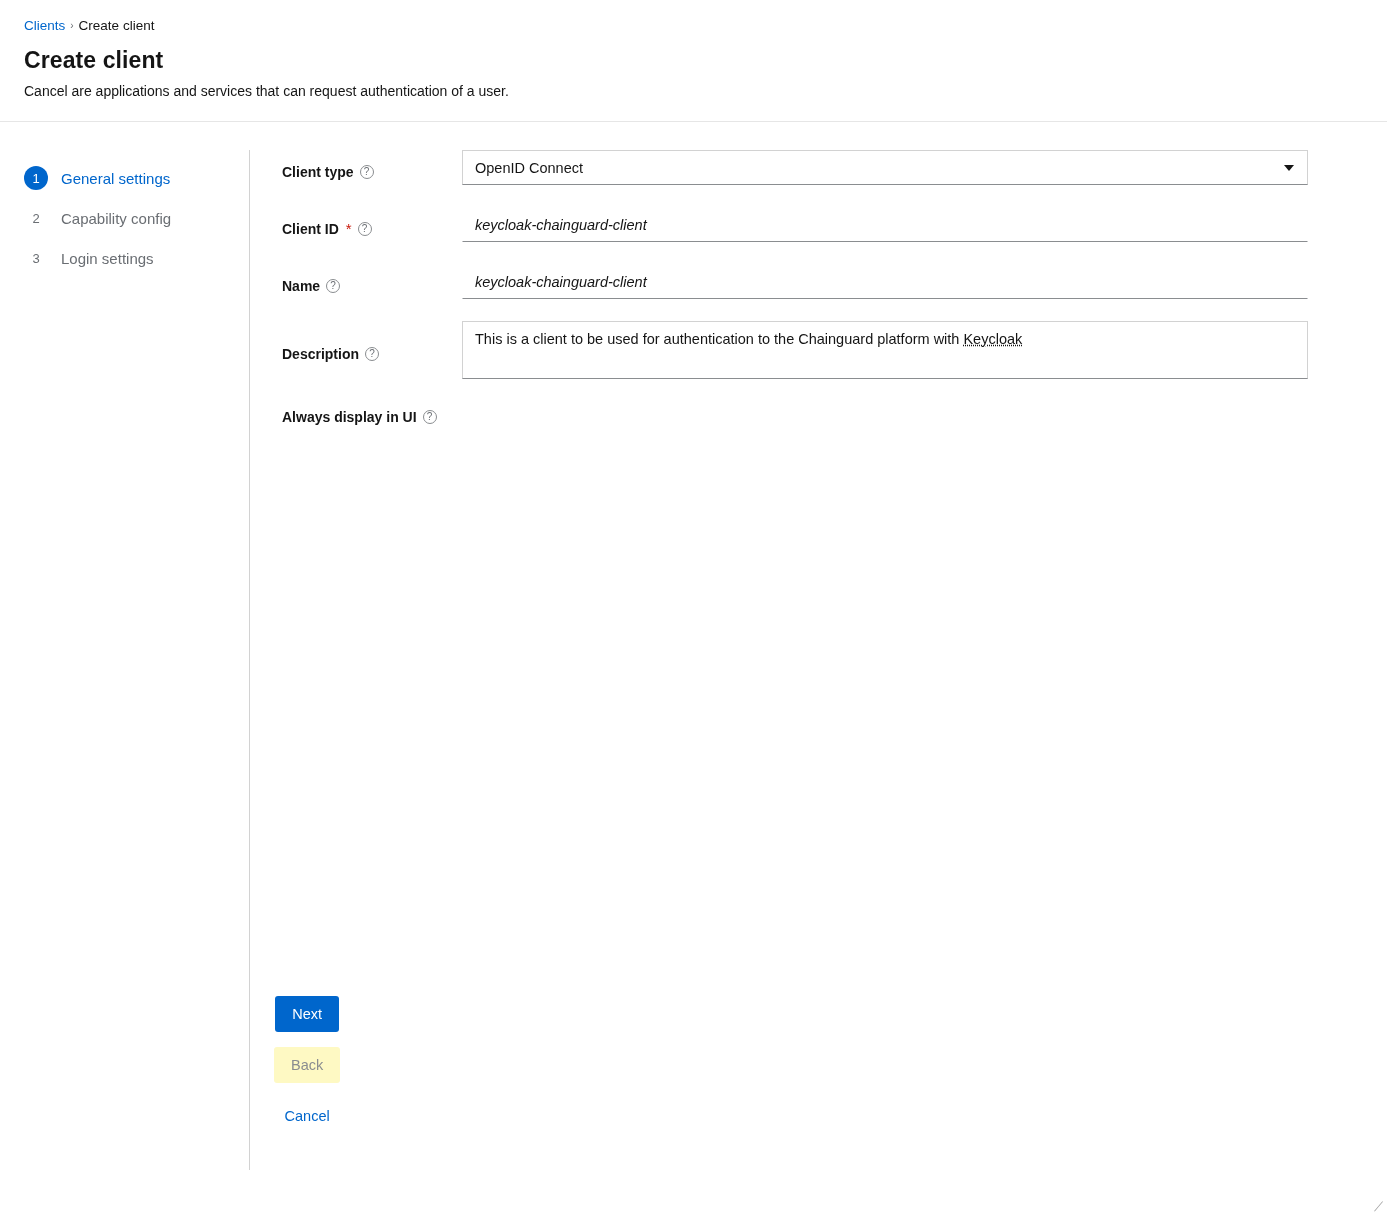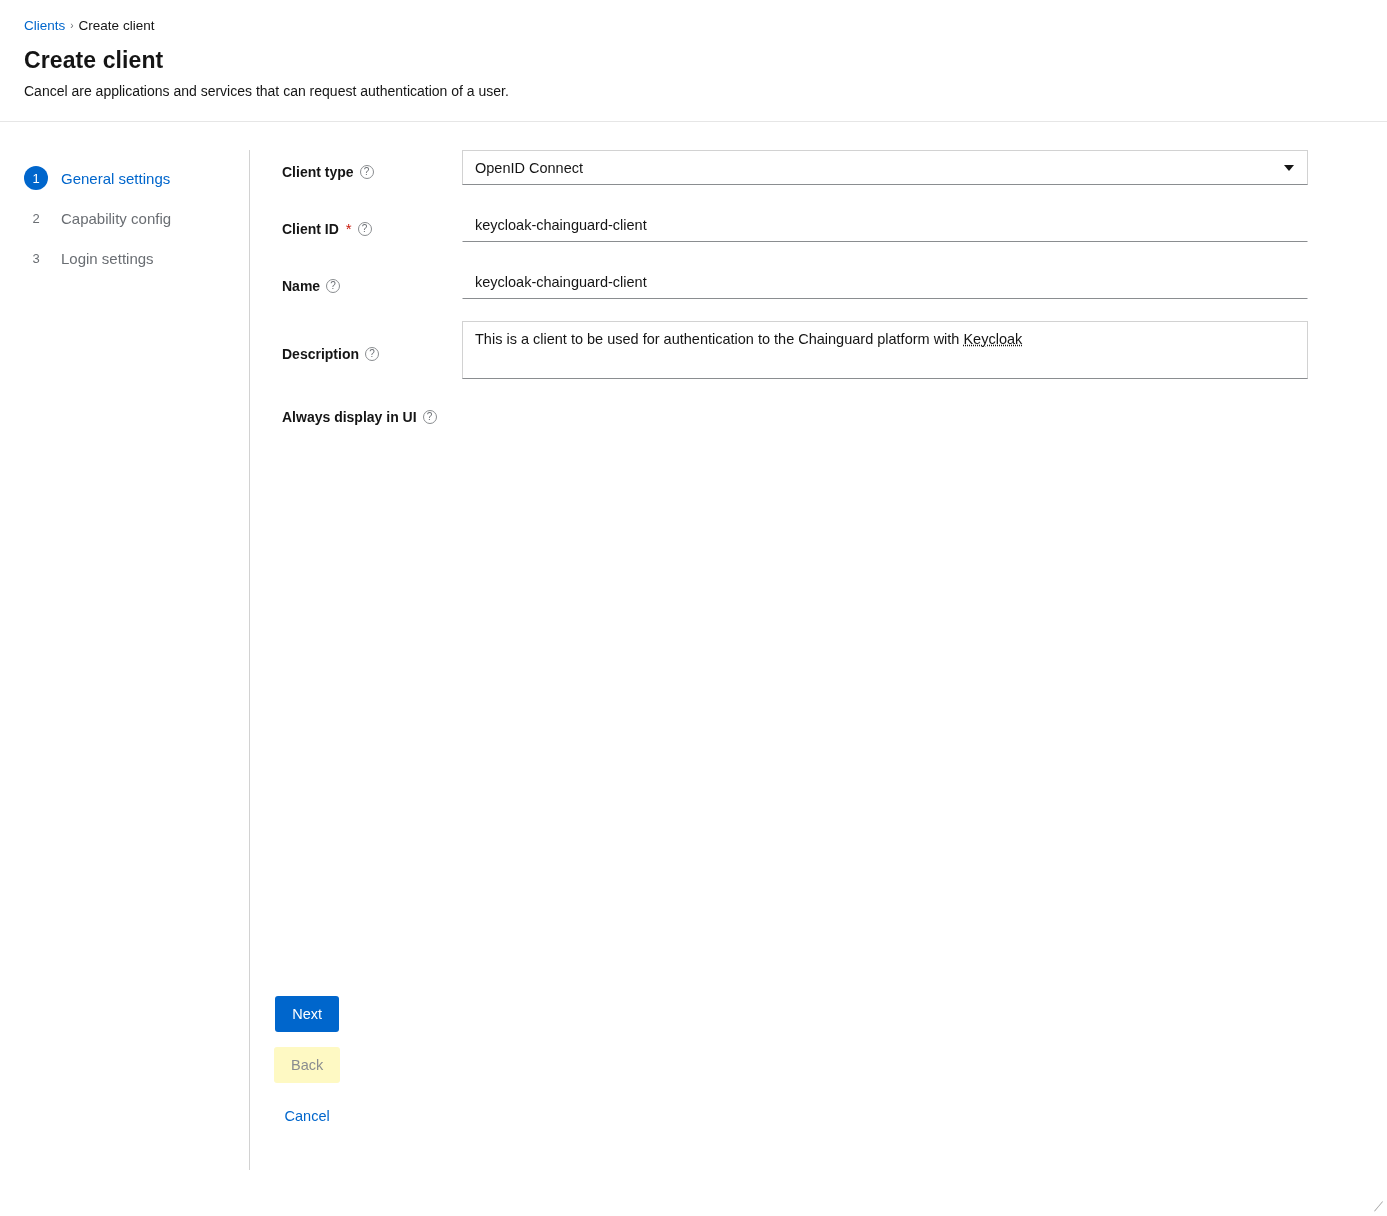--- a/index.html
+++ b/index.html
@@ -181,20 +181,21 @@
     width: 0;
     height: 0;
     border-left: 5px solid transparent;
     border-right: 5px solid transparent;
     border-top: 6px solid #151515;
     pointer-events: none;
   }
   .text-input {
     border: 1px solid #ffffff;
     border-bottom: 1px solid #8a8d90;
+    font-style: italic;
   }
   .textarea-input {
     width: 100%;
     height: 58px;
     border: 1px solid #d2d2d2;
     border-bottom: 1px solid #8a8d90;
     font-family: "Liberation Sans", sans-serif;
     font-size: 14.5px;
     color: #151515;
     padding: 8px 12px;

